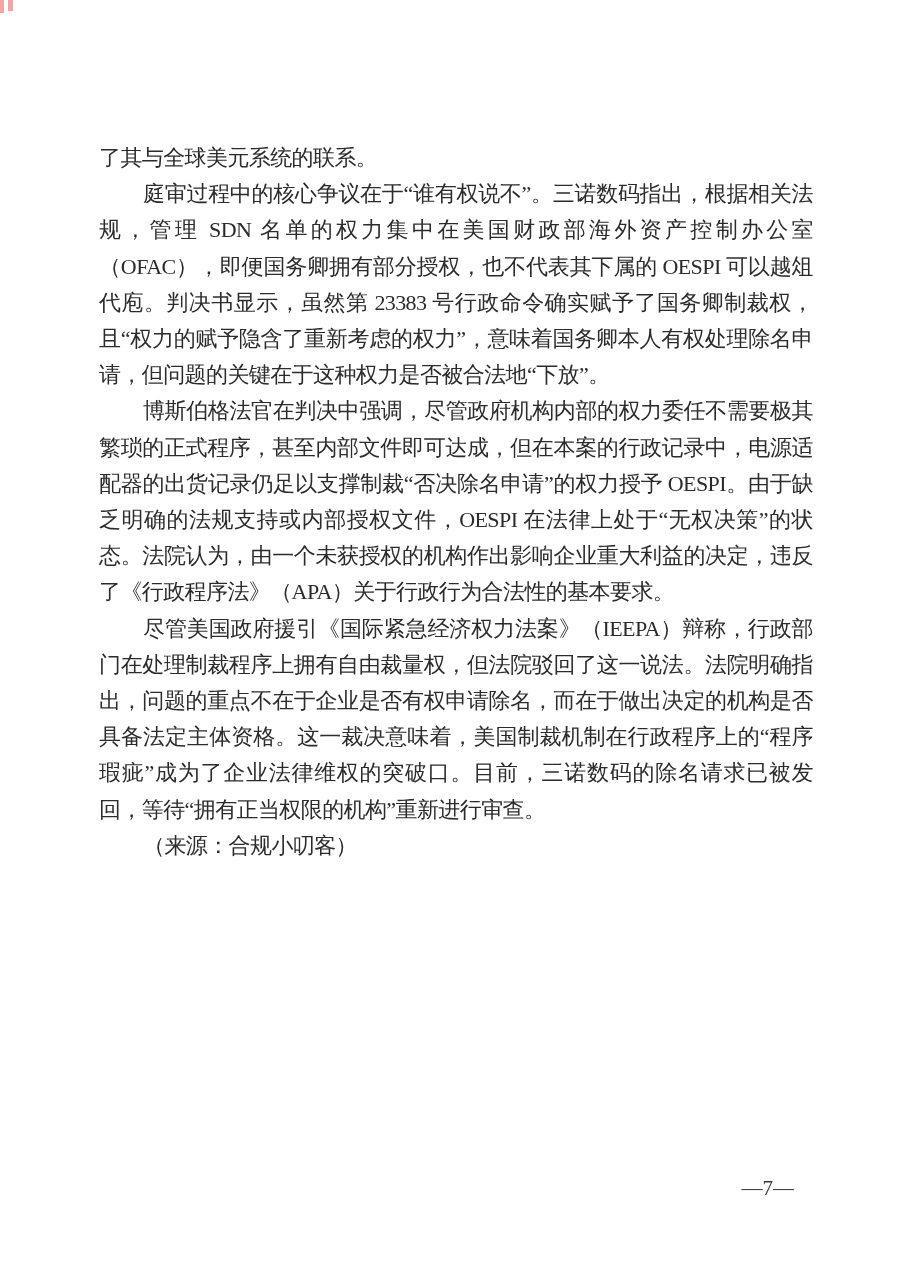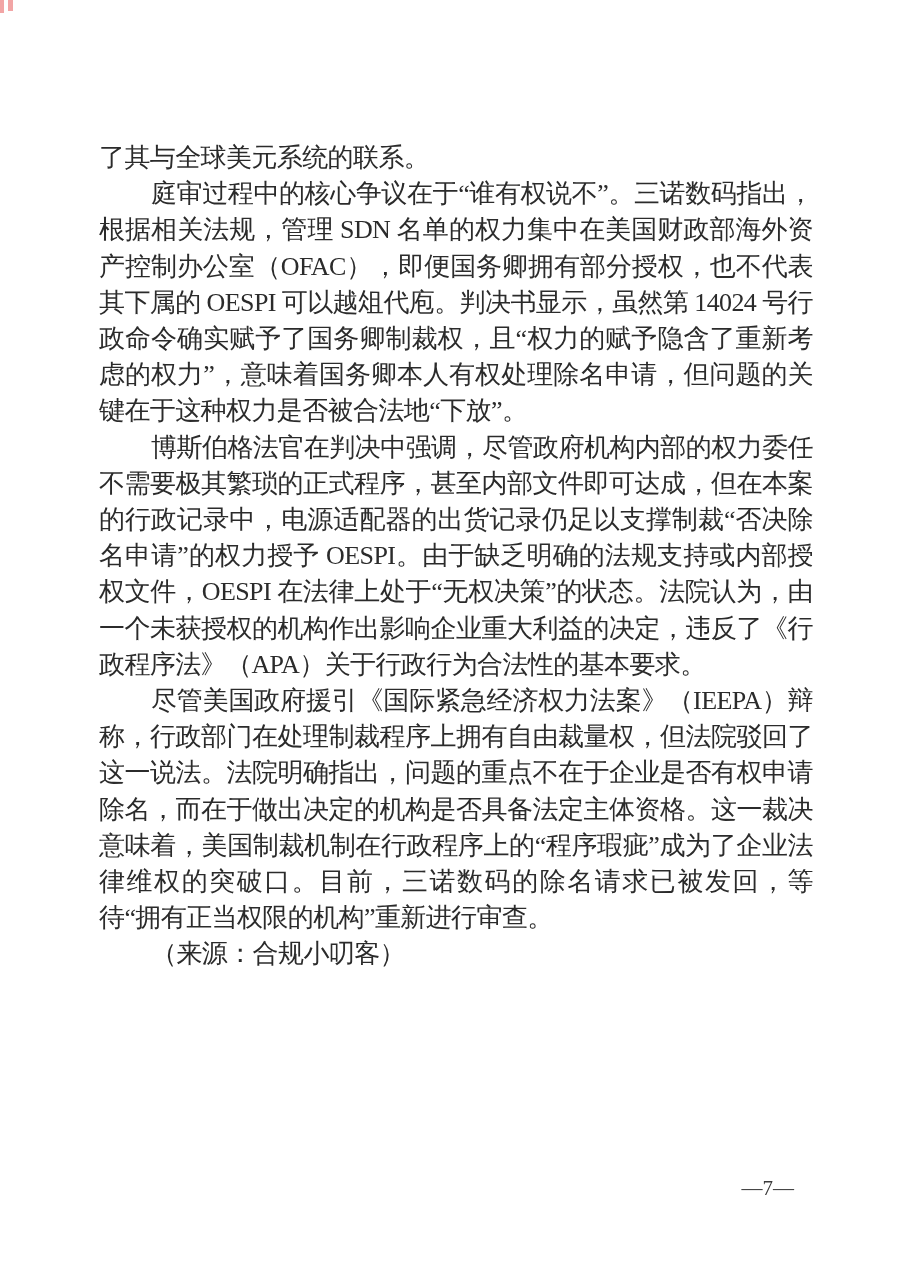--- a/index.html
+++ b/index.html
@@ -19,21 +19,21 @@
     position: absolute;
     inset: 0;
     background: #ffffff;
   }
   .text-block {
     position: absolute;
     left: 99px;
     top: 140px;
     width: 714px;
     text-align: justify;
-    font-size: 26px;
+    font-size: 22px;
     line-height: 36.2px;
     letter-spacing: -0.6px;
   }
   .text-block p {
     margin: 0;
     padding: 0;
   }
   .text-block p.indent {
     text-indent: 2em;
   }
@@ -72,21 +72,21 @@
 
 <div class="page">
 
   <div class="corner-artifact">
     <span class="bar1" style="background: rgb(242, 165, 165);"></span>
     <span class="bar2" style="background: rgb(242, 165, 165);"></span>
   </div>
 
   <div class="text-block">
     <p>了其与全球美元系统的联系。</p>
-    <p class="indent">庭审过程中的核心争议在于“谁有权说不”。三诺数码指出，根据相关法规，管理 SDN 名单的权力集中在美国财政部海外资产控制办公室（OFAC），即便国务卿拥有部分授权，也不代表其下属的 OESPI 可以越俎代庖。判决书显示，虽然第 14024 号行政命令确实赋予了国务卿制裁权，且“权力的赋予隐含了重新考虑的权力”，意味着国务卿本人有权处理除名申请，但问题的关键在于这种权力是否被合法地“下放”。</p>
+    <p class="indent">庭审过程中的核心争议在于“谁有权说不”。三诺数码指出，根据相关法规，管理 SDN 名单的权力集中在美国财政部海外资产控制办公室（OFAC），即便国务卿拥有部分授权，也不代表其下属的 OESPI 可以越俎代庖。判决书显示，虽然第 23383 号行政命令确实赋予了国务卿制裁权，且“权力的赋予隐含了重新考虑的权力”，意味着国务卿本人有权处理除名申请，但问题的关键在于这种权力是否被合法地“下放”。</p>
     <p class="indent">博斯伯格法官在判决中强调，尽管政府机构内部的权力委任不需要极其繁琐的正式程序，甚至内部文件即可达成，但在本案的行政记录中，电源适配器的出货记录仍足以支撑制裁“否决除名申请”的权力授予 OESPI。由于缺乏明确的法规支持或内部授权文件，OESPI 在法律上处于“无权决策”的状态。法院认为，由一个未获授权的机构作出影响企业重大利益的决定，违反了《行政程序法》（APA）关于行政行为合法性的基本要求。</p>
     <p class="indent">尽管美国政府援引《国际紧急经济权力法案》（IEEPA）辩称，行政部门在处理制裁程序上拥有自由裁量权，但法院驳回了这一说法。法院明确指出，问题的重点不在于企业是否有权申请除名，而在于做出决定的机构是否具备法定主体资格。这一裁决意味着，美国制裁机制在行政程序上的“程序瑕疵”成为了企业法律维权的突破口。目前，三诺数码的除名请求已被发回，等待“拥有正当权限的机构”重新进行审查。</p>
     <p class="indent">（来源：合规小叨客）</p>
   </div>
 
   <div class="page-number">—7—</div>
 
 </div>
 
 </body></html>

